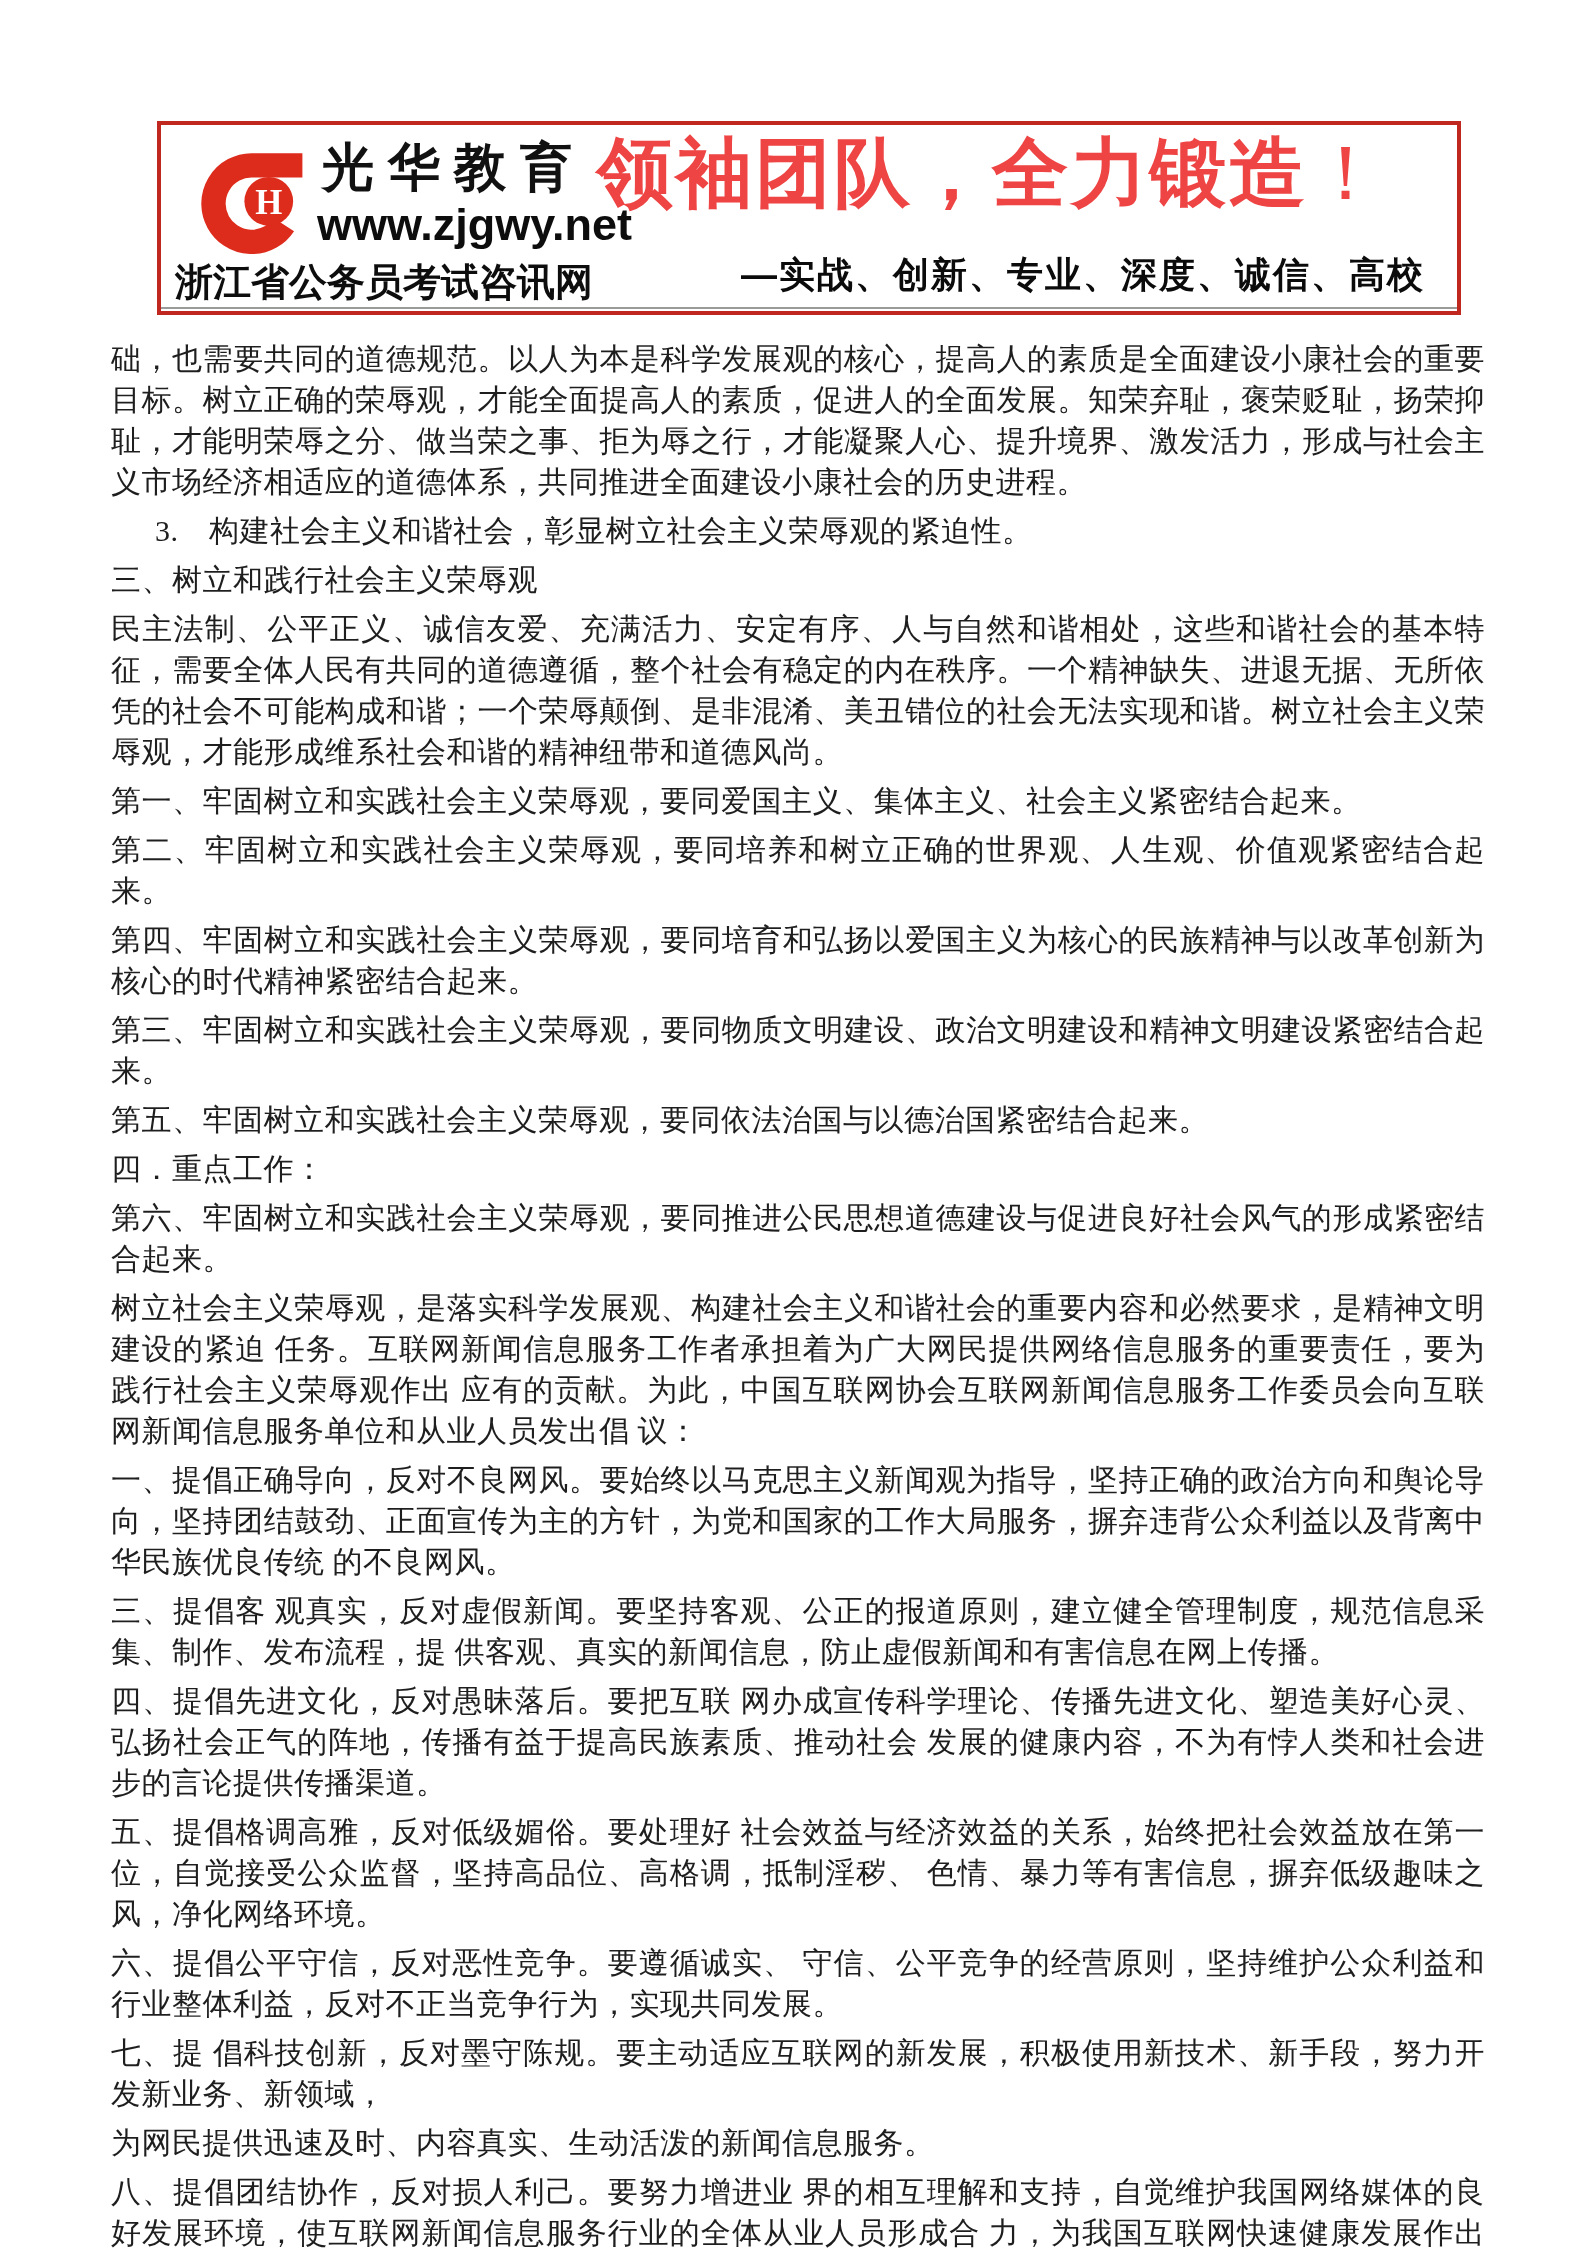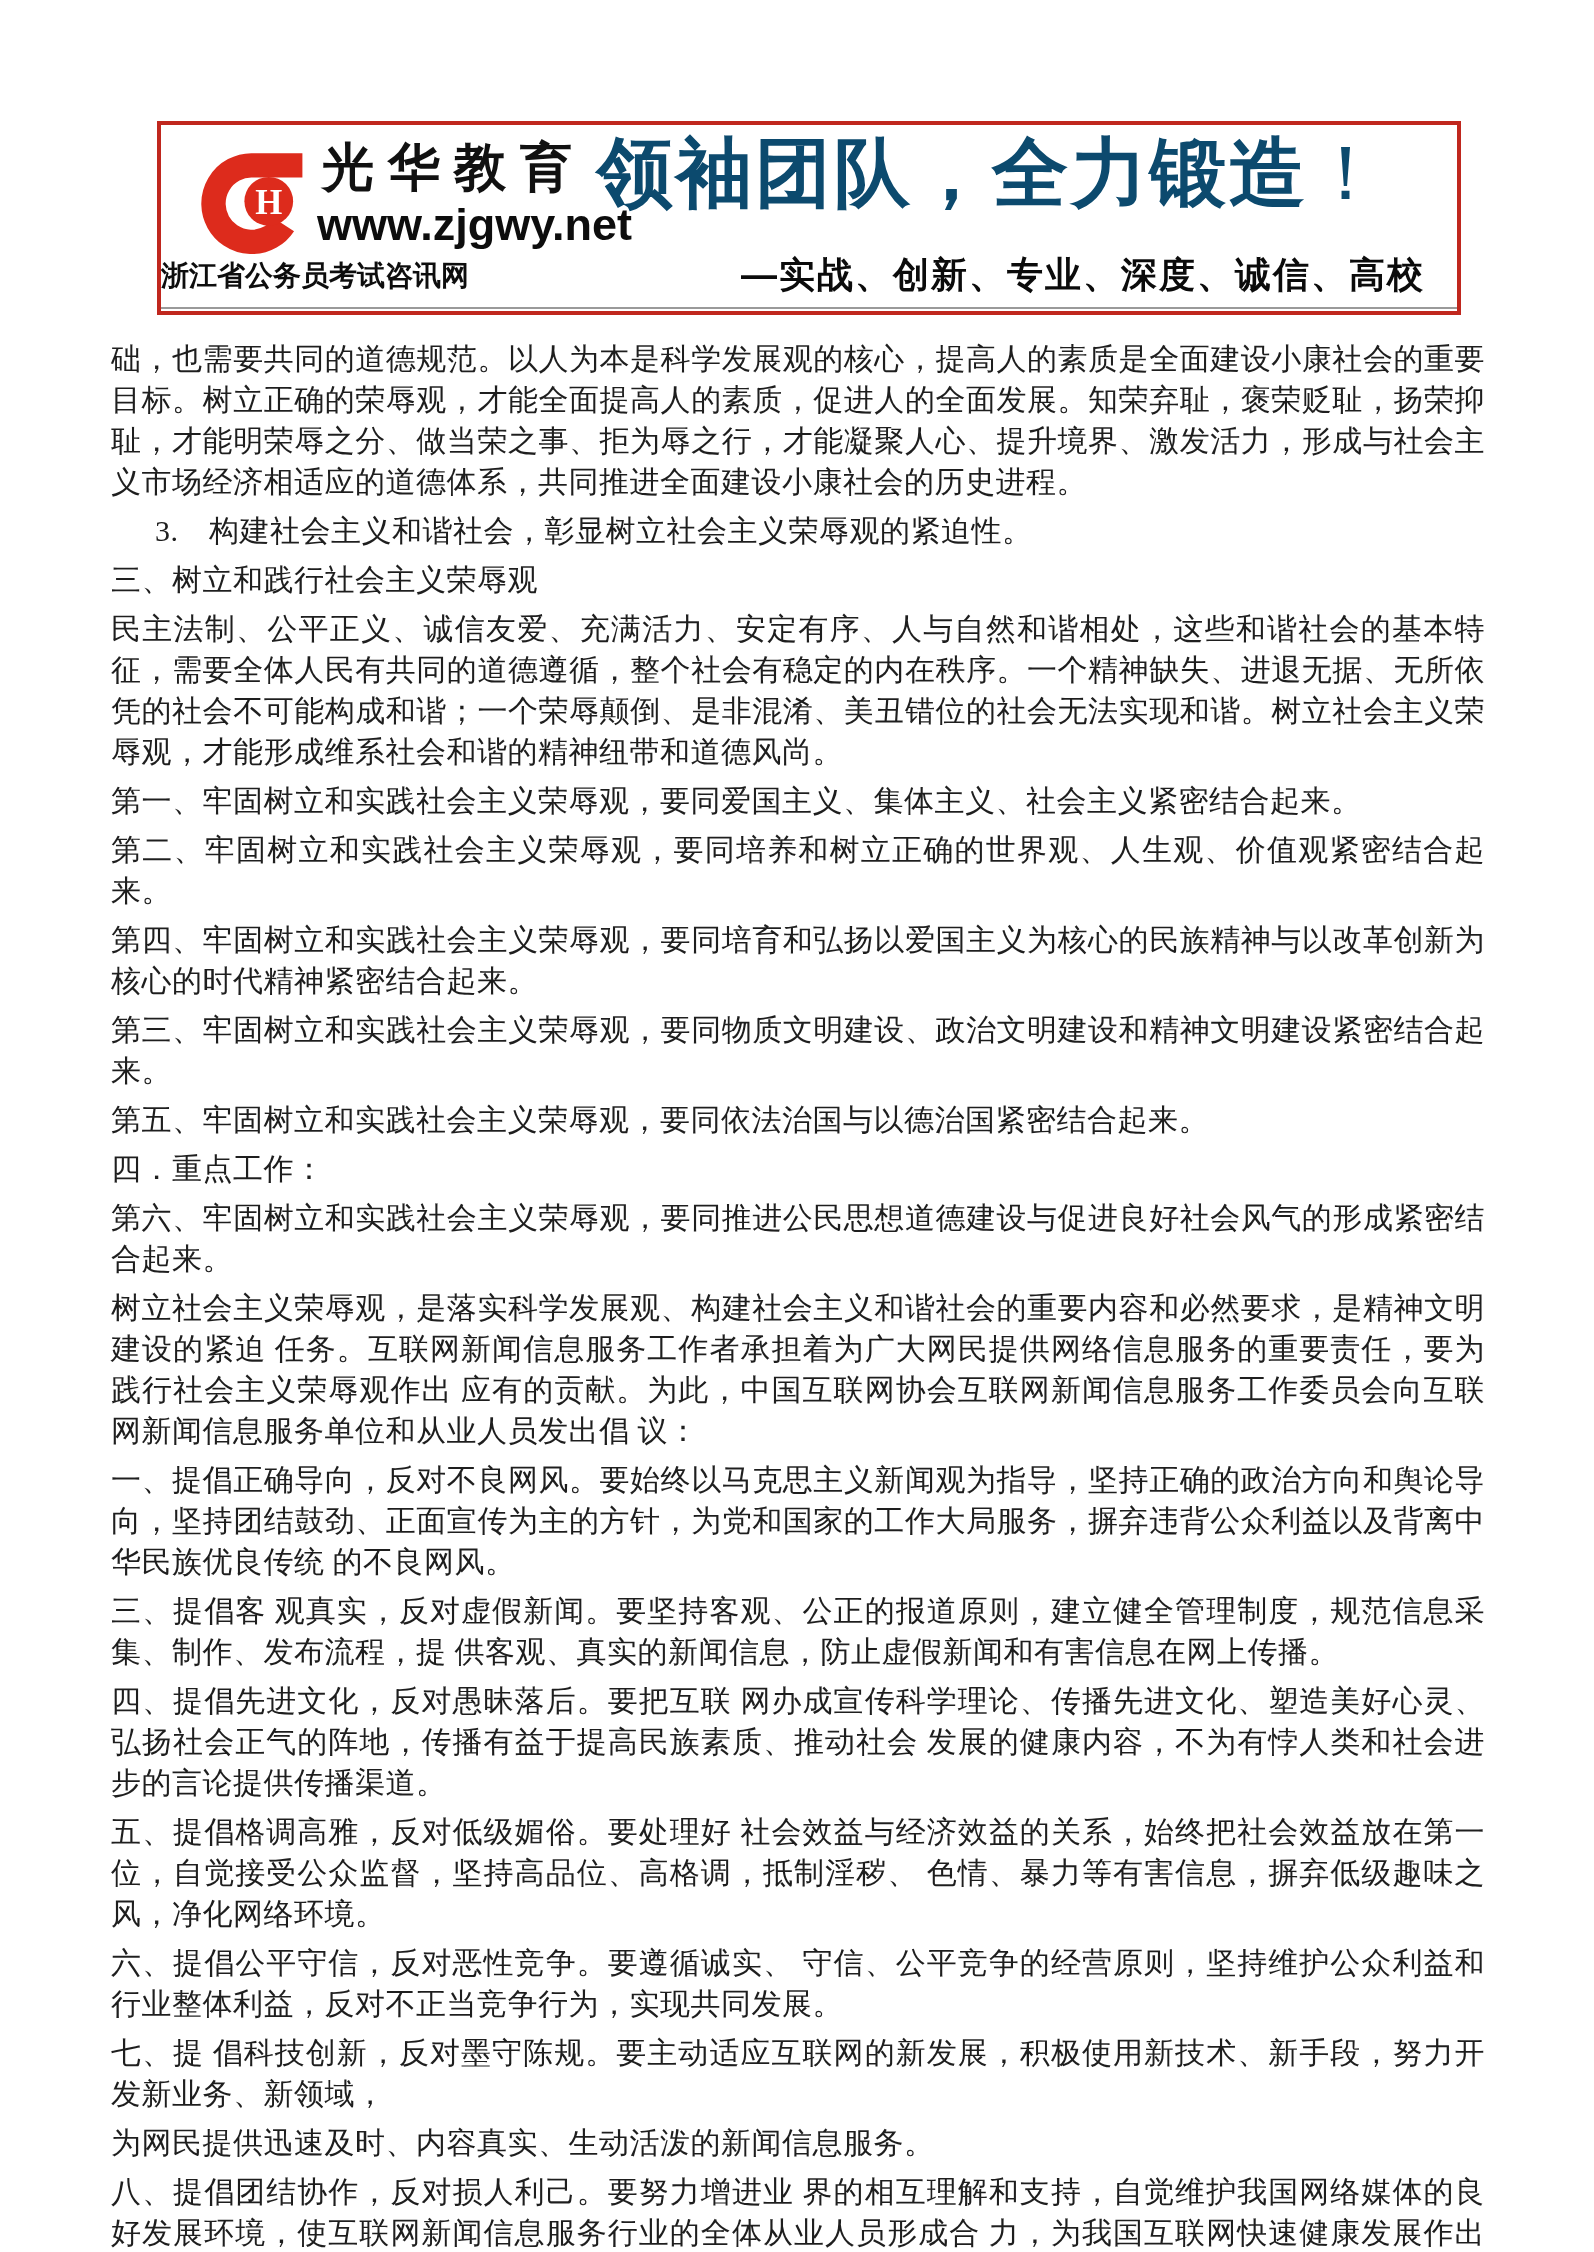--- a/index.html
+++ b/index.html
@@ -31,30 +31,30 @@
     font-family:"Liberation Serif", serif;
     white-space:nowrap;
   }
   .website{
     position:absolute; left:156px; top:74px;
     font-size:45px; font-weight:bold;
     font-family:"Liberation Sans", sans-serif;
     color:#0d0d0d; letter-spacing:0px; white-space:nowrap;
   }
   .site-name{
-    position:absolute; left:0; top:132px;
-    font-size:28px; font-weight:bold;
+    position:absolute; left:14px; top:132px;
+    font-size:38px; font-weight:bold;
     font-family:"Liberation Sans", sans-serif;
     color:#0d0d0d; white-space:nowrap;
   }
   .slogan-main{
     position:absolute; left:436px; top:-2px;
     font-size:76px; font-weight:bold;
     font-family:"Liberation Sans", sans-serif;
-    color:#0c4a6e; letter-spacing:3px; white-space:nowrap;
+    color:#ef4444; letter-spacing:3px; white-space:nowrap;
   }
   .slogan-main .exclaim{font-weight:normal;}
   .slogan-sub{
     position:absolute; left:580px; top:126px;
     font-size:36px; font-weight:bold;
     font-family:"Liberation Sans", sans-serif;
     color:#0b0b0b; letter-spacing:2px; white-space:nowrap;
   }
   .header-rule{
     position:absolute; left:0; right:0; bottom:2px;

